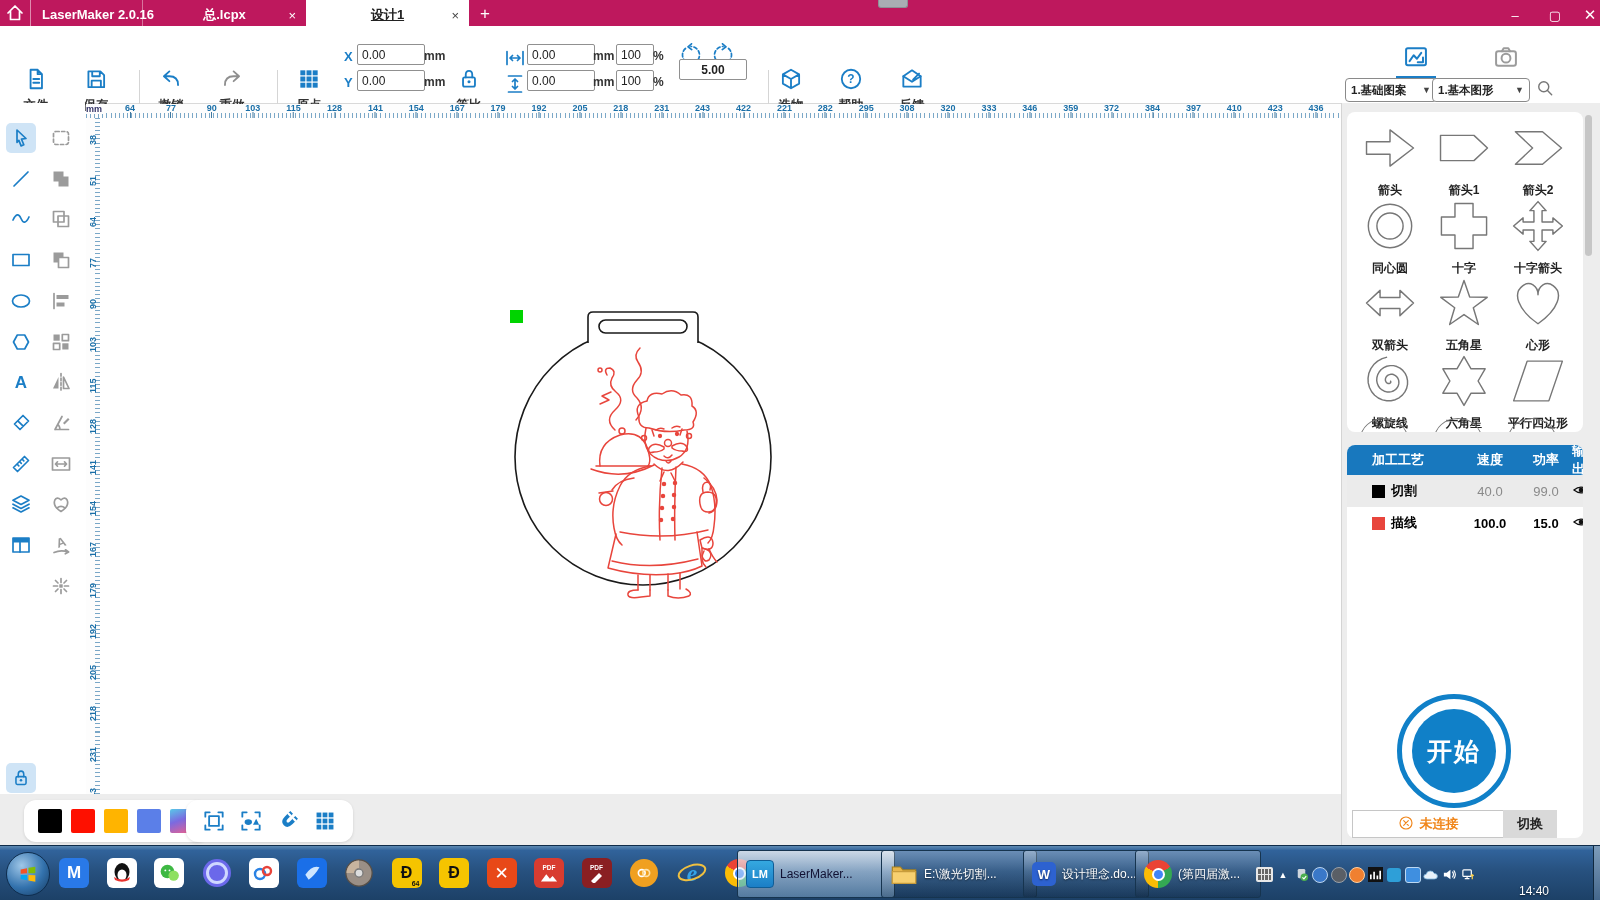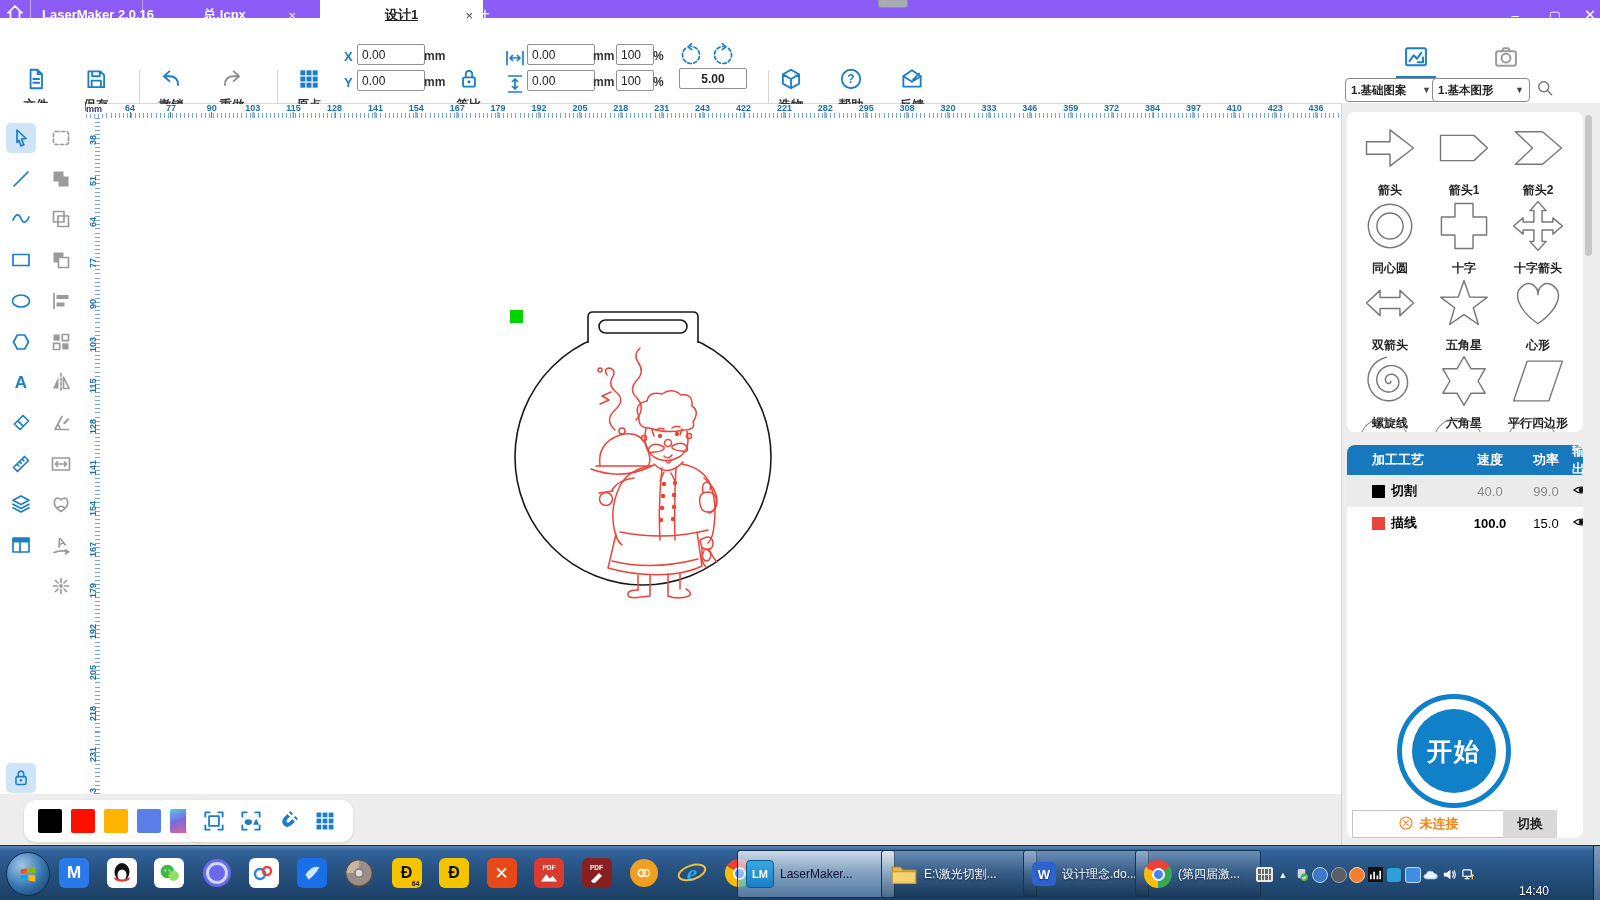--- a/index.html
+++ b/index.html
@@ -1,26 +1,26 @@
 <!DOCTYPE html>
 <html><head>
 <meta charset="utf-8">
 <style>
   html,body{margin:0;padding:0;background:#888;}
   #app{position:relative;width:1600px;height:900px;overflow:hidden;background:#fff;
        font-family:"Liberation Sans","DejaVu Sans",sans-serif;-webkit-font-smoothing:antialiased;}
   .abs{position:absolute;}
   
-  .titlebar{position:absolute;left:0;top:0;width:1600px;height:18px;background:#8b5cf6;color:#fff;}
+  .titlebar{position:absolute;left:0;top:0;width:1600px;height:26px;background:#be185d;color:#fff;}
   .tb-home{position:absolute;left:0;top:0;width:30px;height:30px;display:flex;align-items:center;justify-content:center;border-right:1px solid rgba(255,255,255,.5);}
   .tb-title{position:absolute;left:42px;top:0;height:30px;line-height:30px;font-size:13px;font-weight:bold;}
   .tab{position:absolute;top:0;height:30px;display:flex;align-items:center;justify-content:center;font-size:13px;font-weight:bold;}
   .tab .x{position:absolute;right:10px;font-weight:normal;font-size:13px;cursor:default;}
   .tab1{left:142px;width:163px;color:#fff;border-left:1px solid rgba(255,255,255,.4);}
-  .tab2{left:320px;width:163px;background:#fff;color:#222;text-decoration:underline;}
+  .tab2{left:306px;width:163px;background:#fff;color:#222;text-decoration:underline;}
   .tab2 .x{color:#444;}
   .tab-plus{position:absolute;left:472px;top:0;width:26px;height:30px;text-align:center;line-height:28px;font-size:17px;color:#fff;}
   .win-btn{position:absolute;top:0;width:36px;height:30px;color:#fff;display:flex;align-items:center;justify-content:center;font-size:13px;}
   .sliver{position:absolute;left:878px;top:0;width:28px;height:7px;background:#a9adb3;border-radius:0 0 3px 3px;border:1px solid #8d9196;border-top:none;}
   
   .toolbar{position:absolute;left:0;top:30px;width:1600px;height:73px;background:#fff;border-bottom:1px solid #d9d9d9;}
   .tool-item{position:absolute;top:36px;width:56px;text-align:center;color:#1b7ec6;}
   .tool-item .lbl{display:block;margin-top:1px;font-size:12.5px;color:#333;font-weight:bold;}
   .tb-divider{position:absolute;top:40px;width:1px;height:46px;background:#d5d5d5;}
   .fld{position:absolute;height:19px;border:1px solid #909090;border-radius:2px;font-size:12px;padding:0 4px;color:#222;font-family:inherit;background:#fff;}
@@ -173,21 +173,21 @@
     <span class="flbl" style="left:653px;top:45px;">%</span>
 
     <span class="ic" style="position:absolute;left:679px;top:13px;color:#1b7ec6;"><svg viewBox="0 0 24 24" width="24" height="24" fill="none" stroke="currentColor" stroke-width="1.7" stroke-linecap="round" stroke-linejoin="round">
           <path d="M6.5 5.5 A8.5 8.5 0 1 0 12 3.5" stroke-dasharray="3.4 2.4"></path>
           <path d="M12.5 0.8 L9 3.8 L12.7 6.6"></path>
         </svg></span>
     <span class="ic" style="position:absolute;left:711px;top:13px;color:#1b7ec6;"><svg viewBox="0 0 24 24" width="24" height="24" fill="none" stroke="currentColor" stroke-width="1.7" stroke-linecap="round" stroke-linejoin="round">
           <path d="M17.5 5.5 A8.5 8.5 0 1 1 12 3.5" stroke-dasharray="3.4 2.4"></path>
           <path d="M11.5 0.8 L15 3.8 L11.3 6.6"></path>
         </svg></span>
-    <input class="fld" style="left: 679px; top: 38px; width: 58px; text-align: center; font-weight: bold;" value="5.00">
+    <input class="fld" style="left: 679px; top: 29px; width: 58px; text-align: center; font-weight: bold;" value="5.00">
 
     <div class="tb-divider" style="left:768px;"></div>
     <div class="tool-item" style="left:763px;"><span class="ic"><svg viewBox="0 0 24 24" width="26" height="26" fill="none" stroke="currentColor" stroke-width="1.7" stroke-linecap="round" stroke-linejoin="round">
             <path d="M12 3.5 L19.5 7.75 V16.25 L12 20.5 L4.5 16.25 V7.75 Z M4.5 7.75 L12 12 L19.5 7.75 M12 12 V20.5"></path>
           </svg></span><span class="lbl">造物</span></div>
     <div class="tool-item" style="left:823px;"><span class="ic"><svg viewBox="0 0 24 24" width="26" height="26" fill="none" stroke="currentColor" stroke-width="1.7" stroke-linecap="round" stroke-linejoin="round">
             <circle cx="12" cy="12" r="8.5"></circle>
             <text x="12" y="16" text-anchor="middle" font-size="11" font-weight="bold" fill="currentColor" stroke="none" font-family="Liberation Sans,sans-serif">?</text>
           </svg></span><span class="lbl">帮助</span></div>
     <div class="tool-item" style="left:884px;"><span class="ic"><svg viewBox="0 0 24 24" width="26" height="26" fill="none" stroke="currentColor" stroke-width="1.7" stroke-linecap="round" stroke-linejoin="round">
@@ -752,21 +752,21 @@
                 <path d="M2.5 12 Q12 4.5 21.5 12 Q12 19.5 2.5 12 Z"></path>
                 <circle cx="12" cy="12" r="3.1" fill="currentColor" stroke="none"></circle>
               </svg></div>
   </div>
           <div class="pt-row" style="background:#fff">
    <div class="pt-c1">
               <span class="pt-swatch" style="background:#e8453c"></span>
               <b>描线</b>
             </div>
    <div class="pt-c2" style="color:#000000;font-weight:bold">100.0</div>
-   <div class="pt-c3" style="color:#000;font-weight:normal">15.0</div>
+   <div class="pt-c3" style="color:#000;font-weight:bold">15.0</div>
    <div class="pt-c4" style="color:#111"><svg viewBox="0 0 24 24" width="18" height="18" fill="none" stroke="currentColor" stroke-width="1.7" stroke-linecap="round" stroke-linejoin="round">
                 <path d="M2.5 12 Q12 4.5 21.5 12 Q12 19.5 2.5 12 Z"></path>
                 <circle cx="12" cy="12" r="3.1" fill="currentColor" stroke="none"></circle>
               </svg></div>
   </div>
         </div>
     </div>
   </div>
 
   <div class="start-btn">

